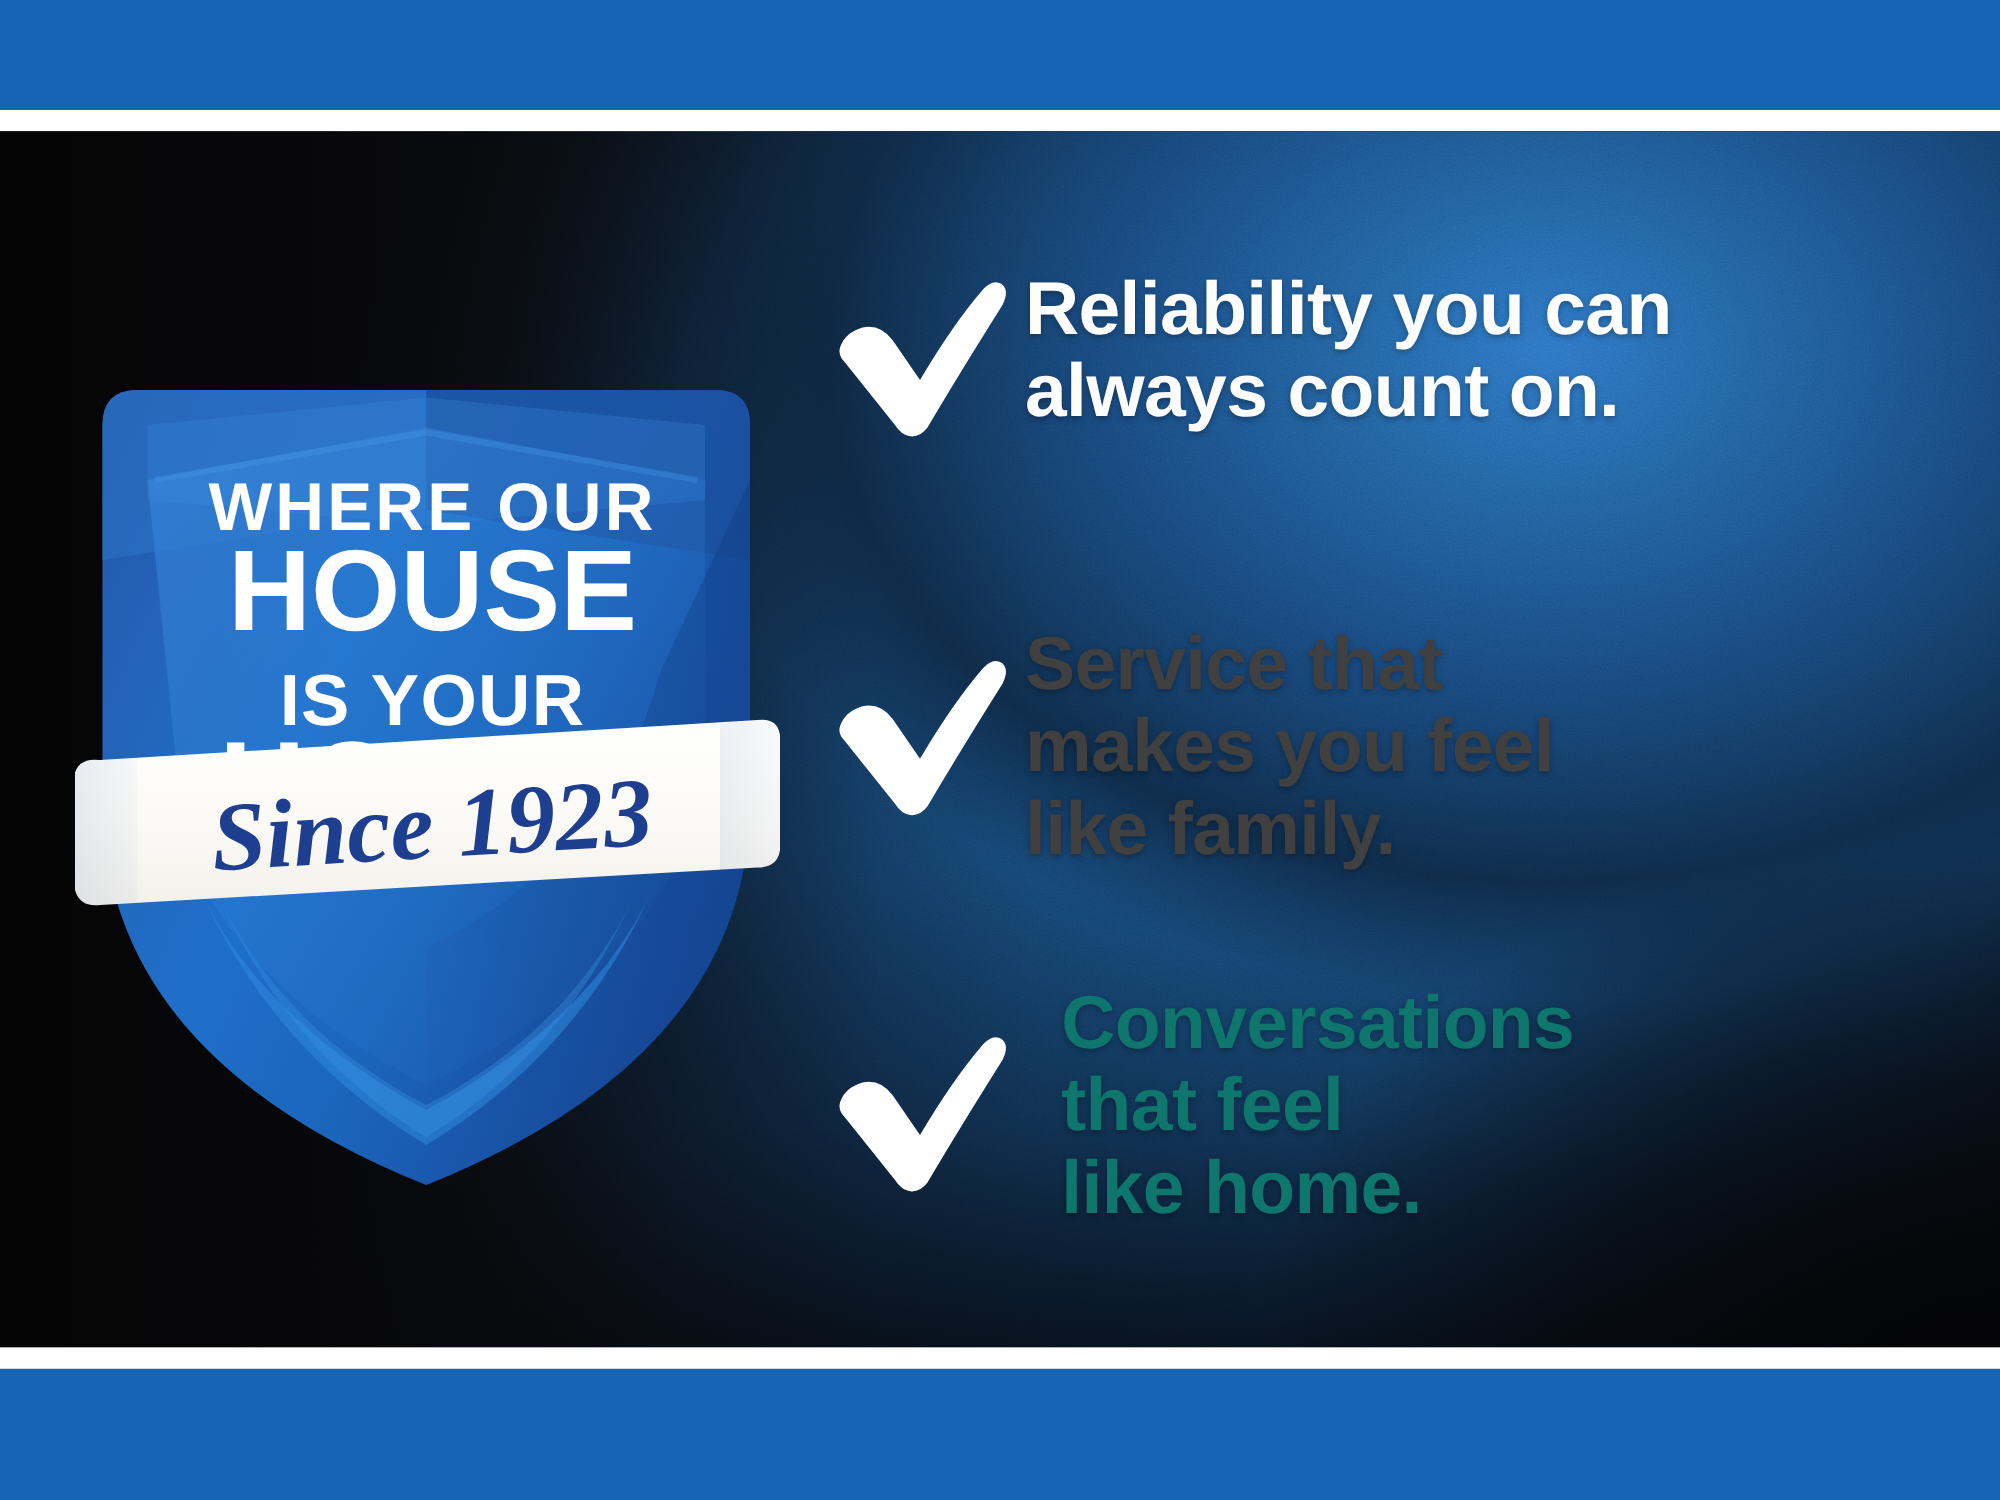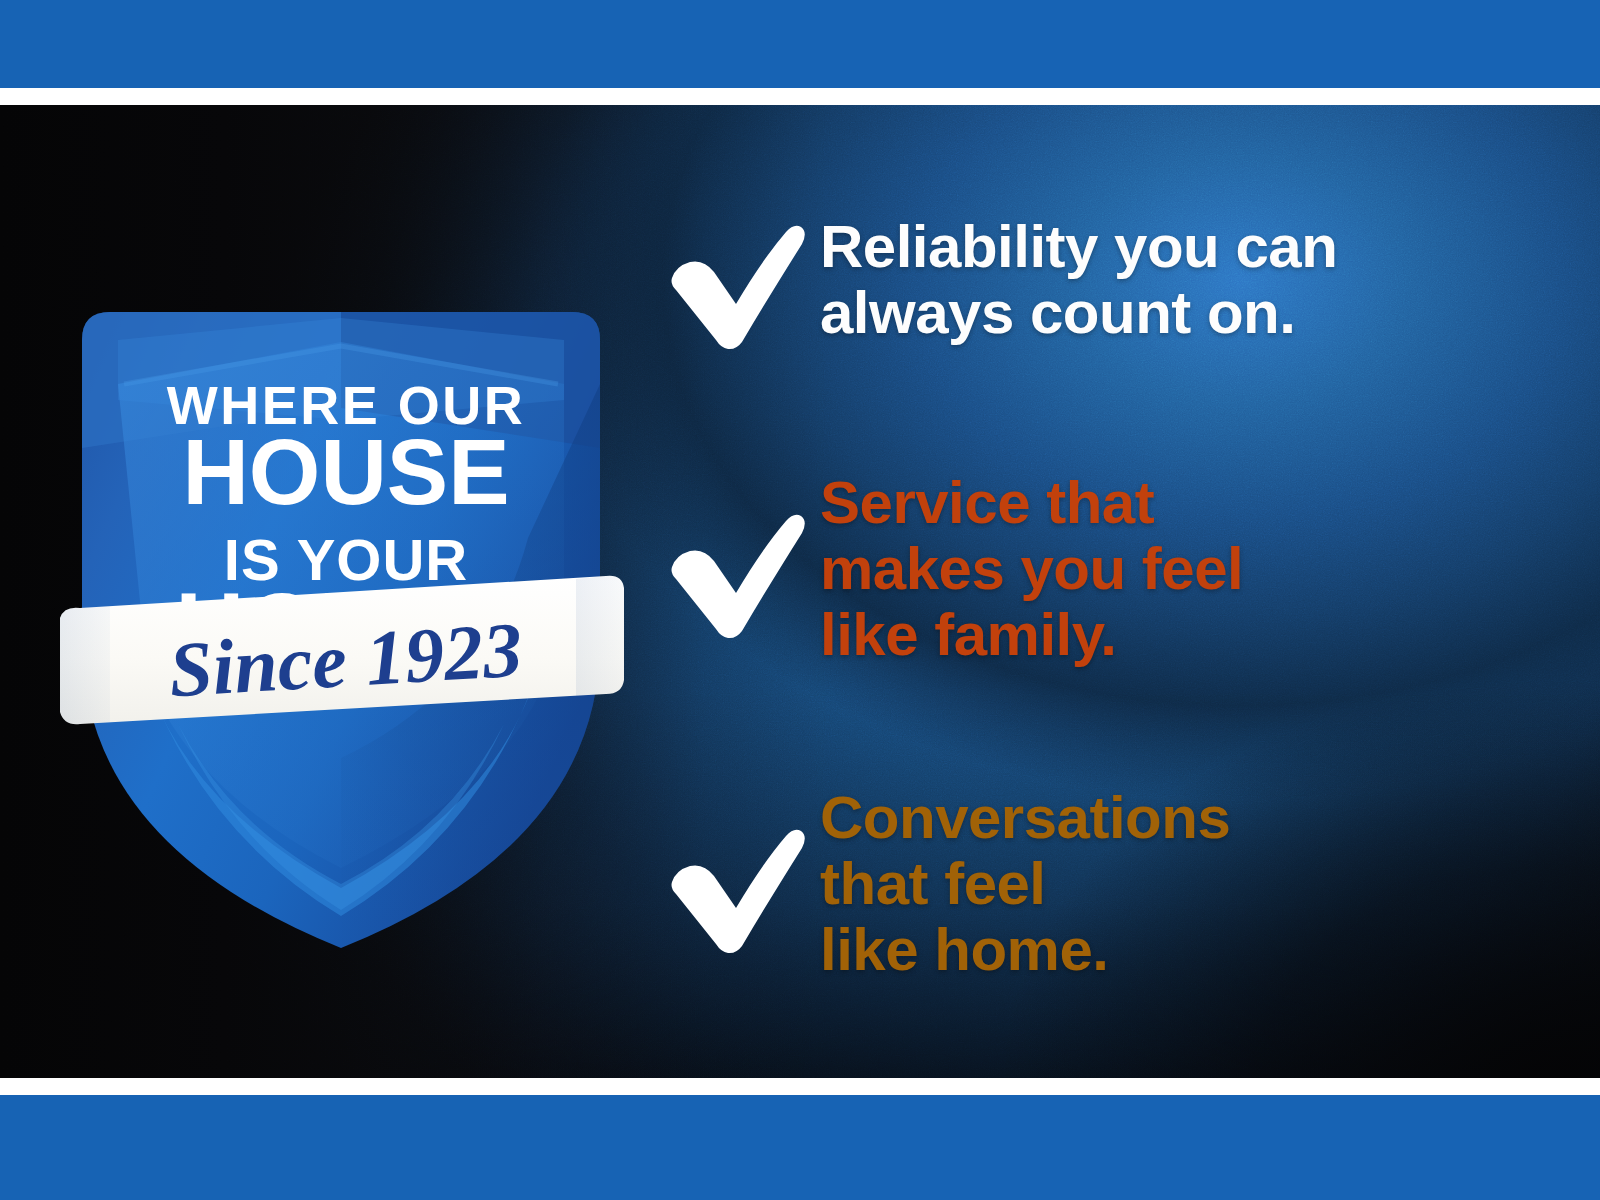--- a/index.html
+++ b/index.html
@@ -272,34 +272,34 @@
     </div>
 
     <div class="bullet" id="bullet-1">
       <div class="check-wrap">
         <svg viewBox="0 0 148 134" xmlns="http://www.w3.org/2000/svg">
           <path d="M12 62 Q16 50 30 46 Q44 43 54 56 L76 88 Q102 44 126 16
                    Q134 7 141 11 Q148 16 142 28 Q108 82 82 126
                    Q76 134 68 133 Q61 132 56 124 L16 74 Q10 68 12 62 Z" fill="#ffffff"></path>
         </svg>
       </div>
-      <div class="bullet-text" style="color: #c2410c;">Service that
+      <div class="bullet-text" style="color: #404040; margin-top: 28px;">Service that
 makes you feel
 like family.</div>
     </div>
 
     <div class="bullet" id="bullet-2">
       <div class="check-wrap">
         <svg viewBox="0 0 148 134" xmlns="http://www.w3.org/2000/svg">
           <path d="M12 62 Q16 50 30 46 Q44 43 54 56 L76 88 Q102 44 126 16
                    Q134 7 141 11 Q148 16 142 28 Q108 82 82 126
                    Q76 134 68 133 Q61 132 56 124 L16 74 Q10 68 12 62 Z" fill="#ffffff"></path>
         </svg>
       </div>
-      <div class="bullet-text" style="color: #a16207;">Conversations
+      <div class="bullet-text" style="color: #0f766e; margin-left: 29px;">Conversations
 that feel
 like home.</div>
     </div>
 
   </div>
 
   <div class="gap-white" id="gap-bottom"></div>
   <div class="bar" id="bar-bottom" style="background: rgb(23, 99, 180);"></div>
 
 </div>

